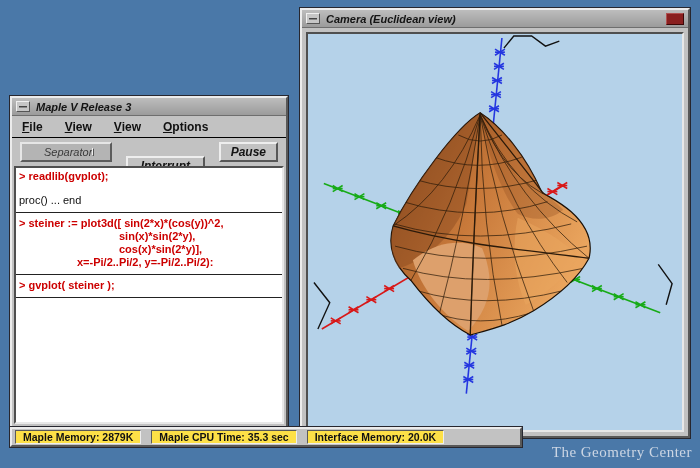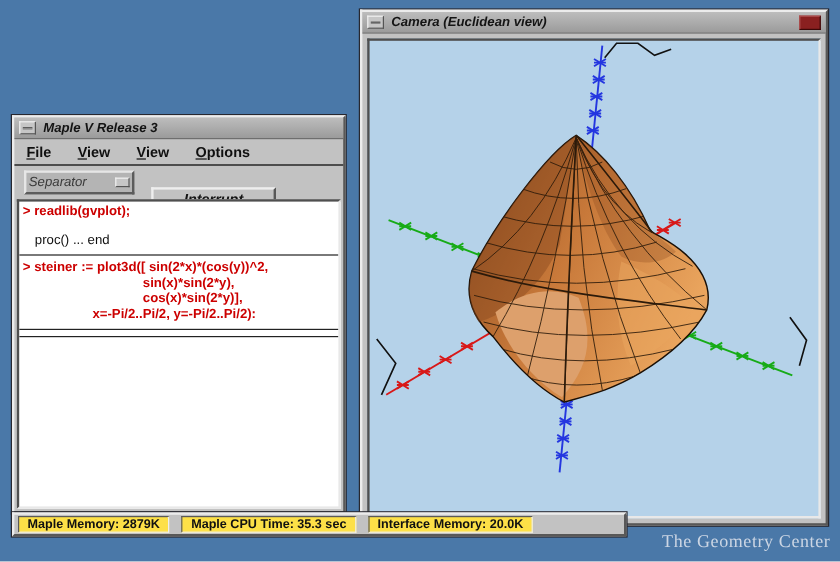--- a/index.html
+++ b/index.html
@@ -56,21 +56,21 @@
   .menu-item { cursor:default; }
   .menu-item::first-letter { text-decoration:underline; }
   .toolbar {
     position:absolute; left:0; right:0; top:40px; height:28px;
     display:flex; align-items:center; gap:14px; padding:0 8px;
   }
   .optmenu {
     width:92px; height:20px; background:#b4b4b4;
     border:2px solid; border-color:#e6e6e6 #5c5c5c #5c5c5c #e6e6e6;
     display:flex; align-items:center; justify-content:space-between;
-    padding:0 2px; font:italic 11px "Liberation Sans", sans-serif; color:#3a3a3a;
+    padding:0 22px; font:italic 11px "Liberation Sans", sans-serif; color:#3a3a3a;
   }
   .optmenu-box {
     width:12px; height:8px; background:#c6c6c6;
     border:1px solid; border-color:#efefef #555 #555 #efefef;
   }
   .btn {
     height:20px; background:#c2c2c2;
     border:2px solid; border-color:#eeeeee #575757 #575757 #eeeeee;
     display:flex; align-items:center; justify-content:center;
     font:italic 700 12px "Liberation Sans", sans-serif; color:#141414;
@@ -80,21 +80,21 @@
   .worksheet {
     position:absolute; left:2px; right:2px; top:68px; bottom:2px;
     background:#ffffff; overflow:hidden;
     border:2px solid; border-color:#4f4f4f #e8e8e8 #e8e8e8 #4f4f4f;
     padding:0 3px;
   }
   .ws-line {
     font:700 11px "Liberation Sans", sans-serif; color:#cc0000;
     height:13px; line-height:13px; white-space:pre;
   }
-  .ws-out { color:#101010; font-weight:400;margin-left:10px; }
+  .ws-out { color:#101010; font-weight:400; }
   .ws-sep { border-top:1px solid #222; margin:5px -3px 0 -3px; }
   .mt2{margin-top:2px} .mt4{margin-top:4px} .mt11{margin-top:11px}
   .ind1 { padding-left:100px; }
   .ind2 { padding-left:58px; }
   
   .statusbar {
     left:10px; top:427px; width:512px; height:20px; z-index:3;
     display:flex; align-items:center; gap:10px; padding:0 3px;
   }
   .status-panel {
@@ -277,30 +277,32 @@
       <span class="menu-item">View</span>
       <span class="menu-item">View</span>
       <span class="menu-item">Options</span>
     </div>
     <div class="toolbar">
       <div class="optmenu">
         <span>Separator</span>
         <span class="optmenu-box"></span>
       </div>
       <div class="btn btn-interrupt">Interrupt</div>
+      <div class="btn btn-pause">Pause</div>
     </div>
     <div class="worksheet">
       <div class="ws-line mt2">&gt; readlib(gvplot);</div>
       <div class="ws-line ws-out mt11">proc() ... end</div>
       <div class="ws-sep"></div>
       <div class="ws-line mt4">&gt; steiner := plot3d([ sin(2*x)*(cos(y))^2,</div>
       <div class="ws-line ind1">sin(x)*sin(2*y),</div>
       <div class="ws-line ind1">cos(x)*sin(2*y)],</div>
       <div class="ws-line ind2">x=-Pi/2..Pi/2, y=-Pi/2..Pi/2):</div>
       <div class="ws-sep"></div>
+      <div class="ws-line mt4">&gt; gvplot( steiner );</div>
       <div class="ws-sep"></div>
     </div>
   </div>
 
   <div class="window statusbar">
     <div class="status-panel">Maple Memory: 2879K</div>
     <div class="status-panel">Maple CPU Time: 35.3 sec</div>
     <div class="status-panel">Interface Memory: 20.0K</div>
   </div>
 

